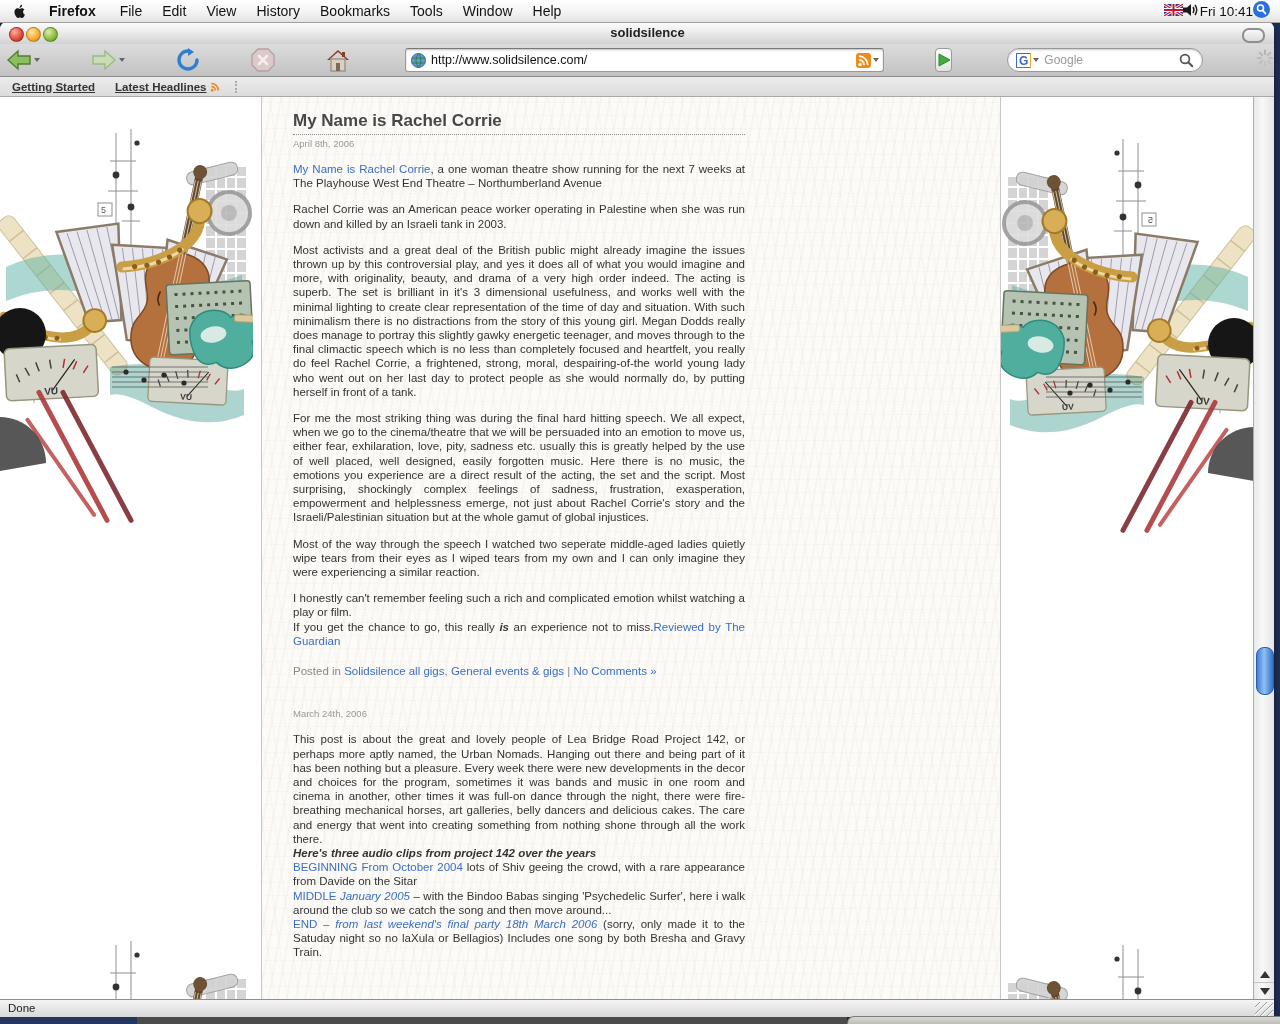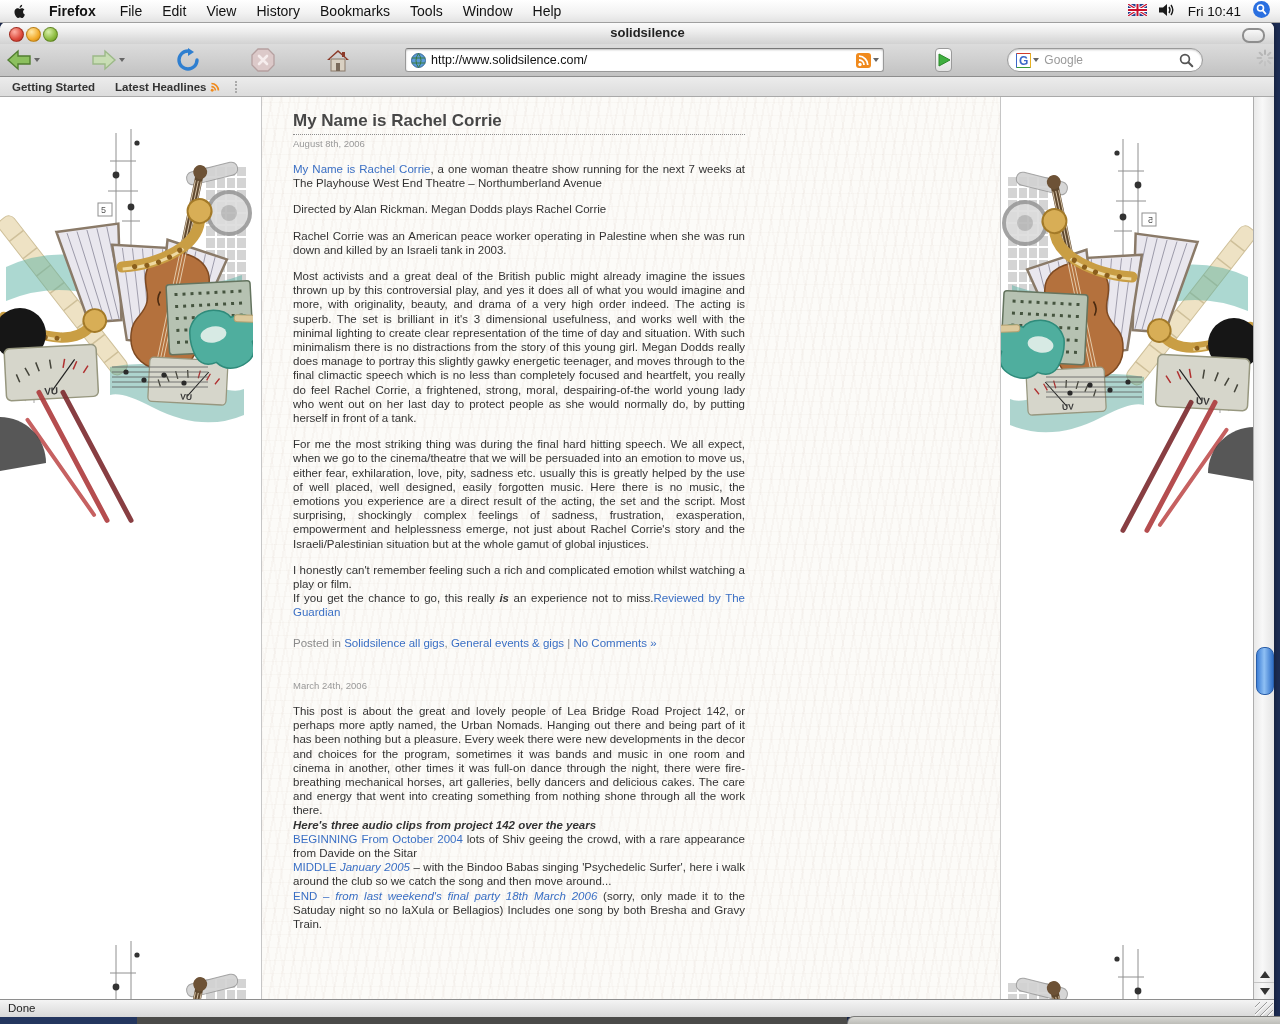--- a/index.html
+++ b/index.html
@@ -4,21 +4,21 @@
 <style>
   html,body{margin:0;padding:0;}
   body{width:1280px;height:1024px;background:#1d2d55;font-family:"Liberation Sans",sans-serif;overflow:hidden;position:relative;}
   .screen{position:absolute;inset:0;}
 
   
   .menubar{position:absolute;top:0;left:0;width:1280px;height:22px;background:linear-gradient(#ffffff,#f2f2f2 60%,#e3e3e3);border-bottom:1px solid #9f9f9f;display:flex;align-items:center;font-size:14px;color:#111;z-index:30;}
   .menubar .apple{padding:0 12px 0 14px;display:flex;align-items:center;}
   .mitem{padding:0 10px;line-height:22px;}
   .mitem.bold{font-weight:bold;padding-right:14px;}
-  .menubar-right{margin-left:auto;display:flex;align-items:center;gap:12px;padding-right:10px;}
+  .menubar-right{margin-left:auto;display:flex;align-items:center;gap:0;padding-right:10px;}
   .clock{font-size:13.5px;}
 
   
   .window{position:absolute;top:22px;left:0;width:1274px;height:995px;background:#fff;border-radius:7px 7px 0 0;box-shadow:0 0 6px rgba(0,0,0,.45);}
   .titlebar{position:absolute;top:0;left:0;right:0;height:22px;background:linear-gradient(#fdfdfd,#ececec 45%,#d2d2d2);border-radius:7px 7px 0 0;border-bottom:1px solid #a5a5a5;}
   .tl{position:absolute;top:4.5px;width:13px;height:13px;border-radius:50%;}
   .tl.red{left:9px;background:radial-gradient(circle at 35% 30%,#ffb0a4,#dd4a3c 60%,#a92a1e);border:1px solid rgba(120,20,10,.55);}
   .tl.yellow{left:26px;background:radial-gradient(circle at 35% 30%,#ffe9a8,#f3ab2b 60%,#c07c0e);border:1px solid rgba(140,90,0,.5);}
   .tl.green{left:43px;background:radial-gradient(circle at 35% 30%,#d8f0a8,#8cba3e 60%,#5d8a1e);border:1px solid rgba(60,90,10,.5);}
   .wtitle{position:absolute;left:0;right:0;top:0;text-align:center;font-size:13px;font-weight:bold;color:#222;line-height:21px;margin-left:21px;}
@@ -30,21 +30,21 @@
   .drop-tri{width:0;height:0;border-left:3.5px solid transparent;border-right:3.5px solid transparent;border-top:4.5px solid #666;margin-left:2px;}
   .urlfield{height:22px;flex:0 0 468px;margin-left:10px;background:#fff;border:1px solid #999;border-top-color:#777;border-radius:3px;display:flex;align-items:center;padding:0 4px 0 5px;box-shadow:inset 0 1px 2px rgba(0,0,0,.25);}
   .urltext{font-size:12.5px;color:#111;margin-left:5px;flex:1;white-space:nowrap;overflow:hidden;}
   .gobtn{width:24px;height:22px;margin-left:6px;background:linear-gradient(#fff,#e2e2e2);border:1px solid #9a9a9a;border-radius:4px;display:flex;align-items:center;justify-content:center;}
   .searchfield{height:22px;width:278px;margin-left:10px;background:#fff;border:1px solid #999;border-radius:12px;display:flex;align-items:center;padding:0 8px;box-shadow:inset 0 1px 2px rgba(0,0,0,.22);}
   .searchph{font-size:12px;color:#9a9a9a;margin-left:5px;flex:1;}
   .throbber{margin-left:8px;}
 
   
   .bookmarksbar{position:absolute;top:55px;left:0;right:0;height:19px;background:linear-gradient(#ececec,#dcdcdc);border-bottom:1px solid #a9a9a9;display:flex;align-items:center;font-size:11.5px;font-weight:bold;color:#333;}
-  .bkm{padding:0 8px 0 12px;display:flex;gap:3px;}
+  .bkm{padding:0 8px 0 12px;display:flex;gap:3px;text-decoration:underline;}
   .bkm-sep{height:12px;border-left:2px dotted #aaa;margin-left:6px;}
 
   
   .content{position:absolute;top:75px;left:0;right:0;height:903px;background:#737373;overflow:hidden;}
   .art-panel{position:absolute;top:0;bottom:0;overflow:hidden;background:#fff;}
   .art-panel.left{left:0;width:261px;border-right:1px solid #c6c6c6;}
   .art-panel.right{left:1000px;width:253px;border-left:1px solid #c6c6c6;}
   .art-svg{position:absolute;left:0;width:253px;height:600px;}
   .flip{transform:scaleX(-1);}
   .centercol{position:absolute;top:0;bottom:0;left:262px;width:738px;background-color:#fcfbf8;background-image:repeating-linear-gradient(100deg,rgba(190,165,150,.07) 0 2px,transparent 2px 9px),repeating-linear-gradient(82deg,rgba(200,175,165,.05) 0 2px,transparent 2px 12px),repeating-linear-gradient(0deg,rgba(205,190,175,.07) 0 1px,transparent 1px 13px);overflow:hidden;}
@@ -398,26 +398,26 @@
         <svg class="art-svg" style="top:832px" viewBox="0 0 253 600">
             <use href="#collage"></use>
           </svg>
       </div>
 
       <div class="centercol">
         <div class="article">
 
           <div>
             <h2 class="post-title">My Name is Rachel Corrie</h2>
-            <div class="post-date">August 8th, 2006</div>
+            <div class="post-date">April 8th, 2006</div>
             <p><span class="lnk">My Name is Rachel Corrie</span><span>, a one woman theatre show running for the next 7 weeks at The Playhouse West End Theatre – Northumberland Avenue</span></p>
-            <p>Directed by Alan Rickman. Megan Dodds plays Rachel Corrie</p>
             <p>Rachel Corrie was an American peace worker operating in Palestine when she was run down and killed by an Israeli tank in 2003.</p>
             <p>Most activists and a great deal of the British public might already imagine the issues thrown up by this controversial play, and yes it does all of what you would imagine and more, with originality, beauty, and drama of a very high order indeed. The acting is superb. The set is brilliant in it's 3 dimensional usefulness, and works well with the minimal lighting to create clear representation of the time of day and situation. With such minimalism there is no distractions from the story of this young girl. Megan Dodds really does manage to portray this slightly gawky energetic teenager, and moves through to the final climactic speech which is no less than completely focused and heartfelt, you really do feel Rachel Corrie, a frightened, strong, moral, despairing-of-the world young lady who went out on her last day to protect people as she would normally do, by putting herself in front of a tank.</p>
             <p>For me the most striking thing was during the final hard hitting speech. We all expect, when we go to the cinema/theatre that we will be persuaded into an emotion to move us, either fear, exhilaration, love, pity, sadness etc. usually this is greatly helped by the use of well placed, well designed, easily forgotten music. Here there is no music, the emotions you experience are a direct result of the acting, the set and the script. Most surprising, shockingly complex feelings of sadness, frustration, exasperation, empowerment and helplessness emerge, not just about Rachel Corrie's story and the Israeli/Palestinian situation but at the whole gamut of global injustices.</p>
+            <p>Most of the way through the speech I watched two seperate middle-aged ladies quietly wipe tears from their eyes as I wiped tears from my own and I can only imagine they were experiencing a similar reaction.</p>
             <p class="tight">I honestly can't remember feeling such a rich and complicated emotion whilst watching a play or film.</p>
             <p class="tight"><span>If you get the chance to go, this really </span><i class="bi">is</i><span> an experience not to miss.</span><span class="lnk">Reviewed by The Guardian</span></p>
             <p class="posted"><span>Posted in </span><span class="lnk">Solidsilence all gigs</span><span>, </span><span class="lnk">General events &amp; gigs</span><span> | </span><span class="lnk">No Comments »</span></p>
           </div>
 
           <div class="post2">
             <div class="post-date">March 24th, 2006</div>
             <p class="tight">This post is about the great and lovely people of Lea Bridge Road Project 142, or perhaps more aptly named, the Urban Nomads. Hanging out there and being part of it has been nothing but a pleasure. Every week there were new developments in the decor and choices for the program, sometimes it was bands and music in one room and cinema in another, other times it was full-on dance through the night, there were fire-breathing mechanical horses, art galleries, belly dancers and delicious cakes. The care and energy that went into creating something from nothing shone through all the work there.</p>
             <p class="tight bi">Here's three audio clips from project 142 over the years</p>
             <p class="tight"><span class="lnk">BEGINNING From October 2004</span><span> lots of Shiv geeing the crowd, with a rare appearance from Davide on the Sitar</span></p>

